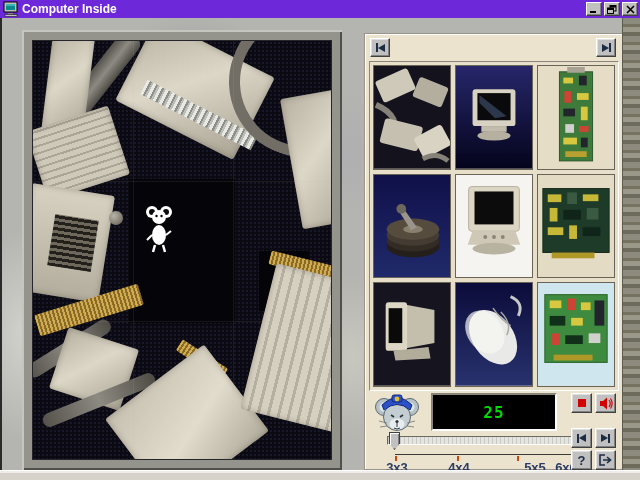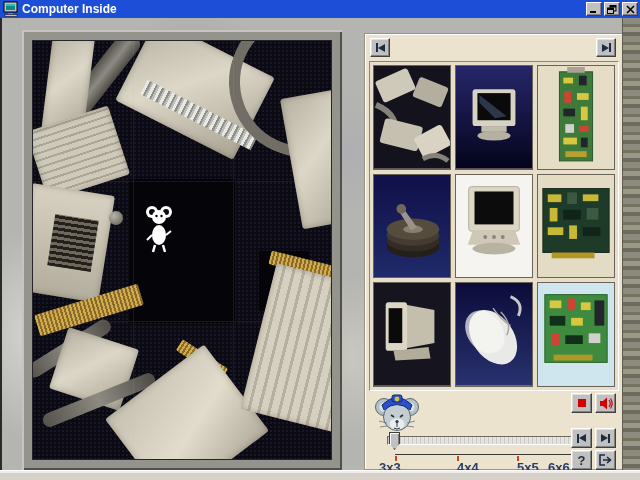--- a/index.html
+++ b/index.html
@@ -1,20 +1,20 @@
 <!DOCTYPE html>
 <html><head>
 <meta charset="utf-8">
 <style>
   html,body{margin:0;padding:0;background:#000;}
   *{box-sizing:border-box;font-family:"Liberation Sans",sans-serif;}
   .window{position:relative;width:640px;height:480px;background:#b6b6b2;overflow:hidden;outline:1px solid #000;}
 
   
-  .titlebar{position:absolute;left:0;top:0;right:0;height:18px;background:#1d4ed8;display:flex;align-items:center;padding:0 2px;justify-content:space-between;}
+  .titlebar{position:absolute;left:0;top:0;right:0;height:18px;background:#6d28d9;display:flex;align-items:center;padding:0 2px;justify-content:space-between;}
   .title-icon{width:16px;height:16px;margin:0 3px 0 1px;flex:0 0 auto;}
   .title-text{color:#fff;font-weight:bold;font-size:12px;letter-spacing:0;flex:1;white-space:nowrap;}
   .tb-btns{display:flex;gap:0;}
   .tb-btn{width:16px;height:14px;background:#c0c0c0;border:1px solid;border-color:#fff #404040 #404040 #fff;box-shadow:inset -1px -1px 0 #808080;margin-left:2px;display:flex;align-items:center;justify-content:center;}
 
   
   .client{position:absolute;left:0;top:18px;right:0;bottom:10px;background:
     radial-gradient(90px 150px at 4% 70%, rgba(235,235,230,.55), transparent 70%),
     radial-gradient(120px 90px at 54% 30%, rgba(170,170,178,.5), transparent 70%),
     radial-gradient(70px 120px at 55% 75%, rgba(225,222,210,.45), transparent 70%),
@@ -65,21 +65,21 @@
 
   .slider{position:absolute;left:22px;top:398px;width:188px;height:18px;}
   .slider-track{position:absolute;left:0;right:0;top:4px;height:9px;background:#e4e4e0;
     border:1px solid;border-color:#6e6a60 #fff #fff #6e6a60;
     background-image:repeating-linear-gradient(90deg,rgba(120,120,110,.25) 0 1px,transparent 1px 4px);}
   .slider-thumb{position:absolute;left:2px;top:0;width:11px;height:18px;background:#c0c0c0;
     clip-path:polygon(0 0,100% 0,100% 62%,50% 100%,0 62%);
     border:1px solid #404040;box-shadow:inset 1px 1px 0 #fff,inset -1px -1px 0 #808080;}
   .scale-line{position:absolute;left:30px;top:420px;width:178px;height:1px;background:#3a3a3a;}
   .tick{position:absolute;top:422px;width:2px;height:5px;background:#c84a10;}
-  .scale-label{position:absolute;top:426px;width:36px;font-weight:bold;font-size:13px;color:#2c3c66;}
+  .scale-label{position:absolute;top:426px;width:36px;text-align:center;font-weight:bold;font-size:13px;color:#2c3c66;}
 
   .btn-prev{position:absolute;left:206px;top:394px;width:21px;height:20px;}
   .btn-next{position:absolute;left:230px;top:394px;width:21px;height:20px;}
   .btn-help{position:absolute;left:206px;top:416px;width:21px;height:20px;font-weight:bold;font-size:13px;color:#1c2c44;}
   .btn-exit{position:absolute;left:230px;top:416px;width:21px;height:20px;}
 
   
   .stone-column{position:absolute;right:0;top:0;bottom:0;width:18px;
     background:repeating-linear-gradient(180deg,#8d8b7d 0 6px,#75735f 6px 9px,#9a9888 9px 14px,#6d6b5c 14px 18px);
     border-left:1px solid #5e5c50;}
@@ -335,20 +335,23 @@
         <path d="M7 15 Q22 0 37 15 L35 20 Q22 9 9 20 Z" fill="#2c50c8" stroke="#10287e"></path>
         <rect x="17" y="5" width="10" height="7" rx="2" fill="#2c50c8" stroke="#10287e"></rect>
         <circle cx="22" cy="9" r="2.4" fill="#d8c030"></circle>
         <path d="M16 25 l3 2 M28 25 l-3 2" stroke="#2a3238" stroke-width="1.6"></path>
         <ellipse cx="22" cy="34" rx="7.5" ry="5.5" fill="#e8eef0"></ellipse>
         <circle cx="22" cy="31.5" r="1.6" fill="#30383c"></circle>
         <path d="M22 33 L22 37 M19 38 Q22 40 25 38" stroke="#30383c" stroke-width="1" fill="none"></path>
         <path d="M12 33 L4 31 M12 36 L5 37 M32 33 L40 31 M32 36 L39 37" stroke="#6a767c" stroke-width="0.8"></path>
       </svg>
 
+      <div class="lcd">
+        <span>25</span>
+      </div>
 
       <div class="btn btn-stop">
         <span class="stop-sq"></span>
       </div>
       <div class="btn btn-sound">
         <svg width="14" height="13" viewBox="0 0 14 13">
           <path d="M1 4 L4 4 L8 0.5 L8 12.5 L4 9 L1 9 Z" fill="#d40000"></path>
           <path d="M10 3 Q12.5 6.5 10 10 M11.5 1.5 Q14.8 6.5 11.5 11.5" stroke="#d40000" stroke-width="1.2" fill="none"></path>
         </svg>
       </div>
@@ -356,21 +359,21 @@
       <div class="slider">
         <div class="slider-track"></div>
         <div class="slider-thumb"></div>
       </div>
       <div class="scale-line"></div>
       <div class="tick" style="left:30px;"></div>
       <div class="tick" style="left:92px;"></div>
       <div class="tick" style="left:152px;"></div>
       <div class="tick" style="left:206px;"></div>
       <span class="scale-label" style="left:14px;">3x3</span>
-      <span class="scale-label" style="left:76px;margin-left:16px;">4x4</span>
+      <span class="scale-label" style="left:76px;">4x4</span>
       <span class="scale-label" style="left:152px;">5x5</span>
       <span class="scale-label" style="left:183px;">6x6</span>
 
       <div class="btn btn-prev">
         <span class="bar-v"></span>
           <span class="tri-l"></span>
       </div>
       <div class="btn btn-next">
         <span class="tri-r"></span>
           <span class="bar-v"></span>

